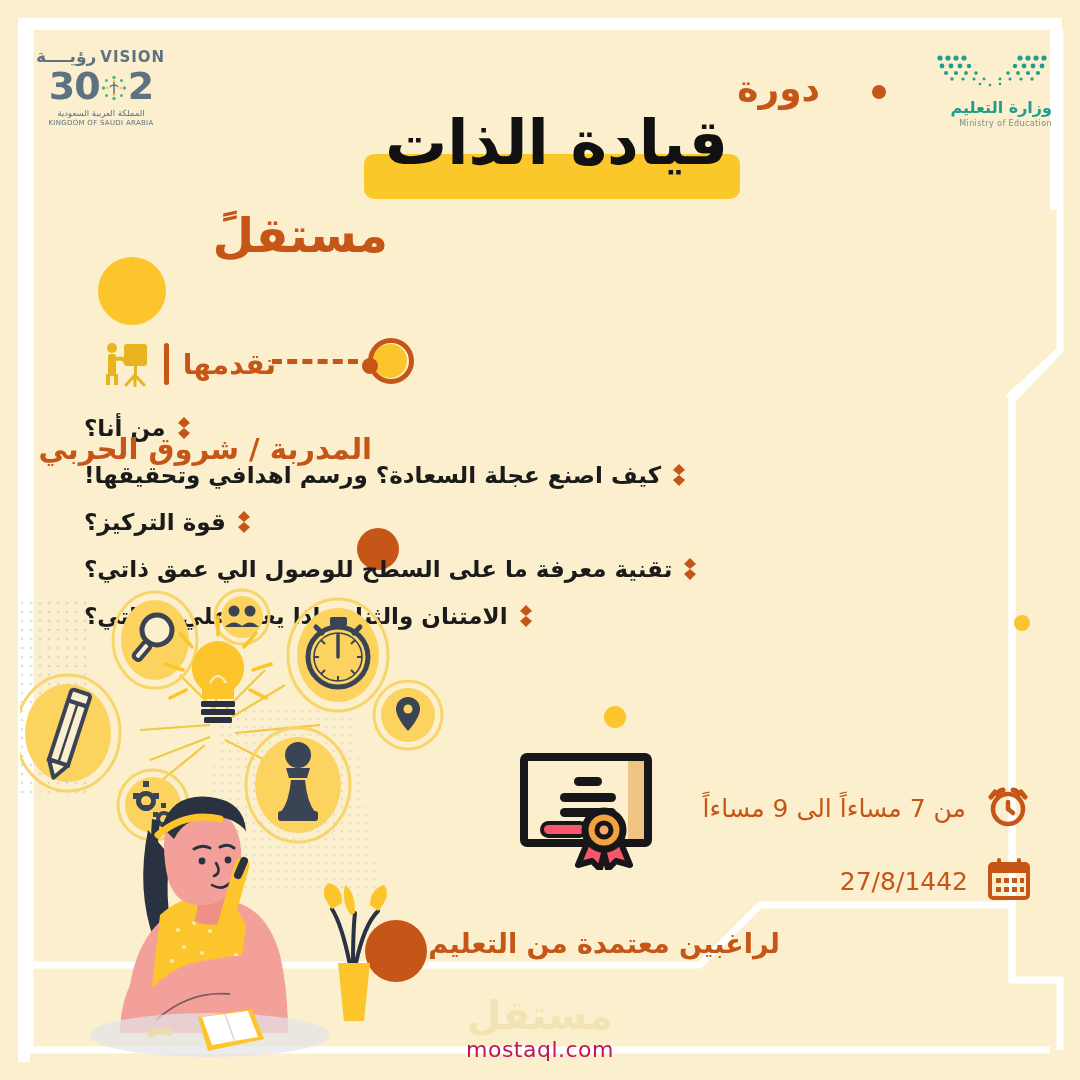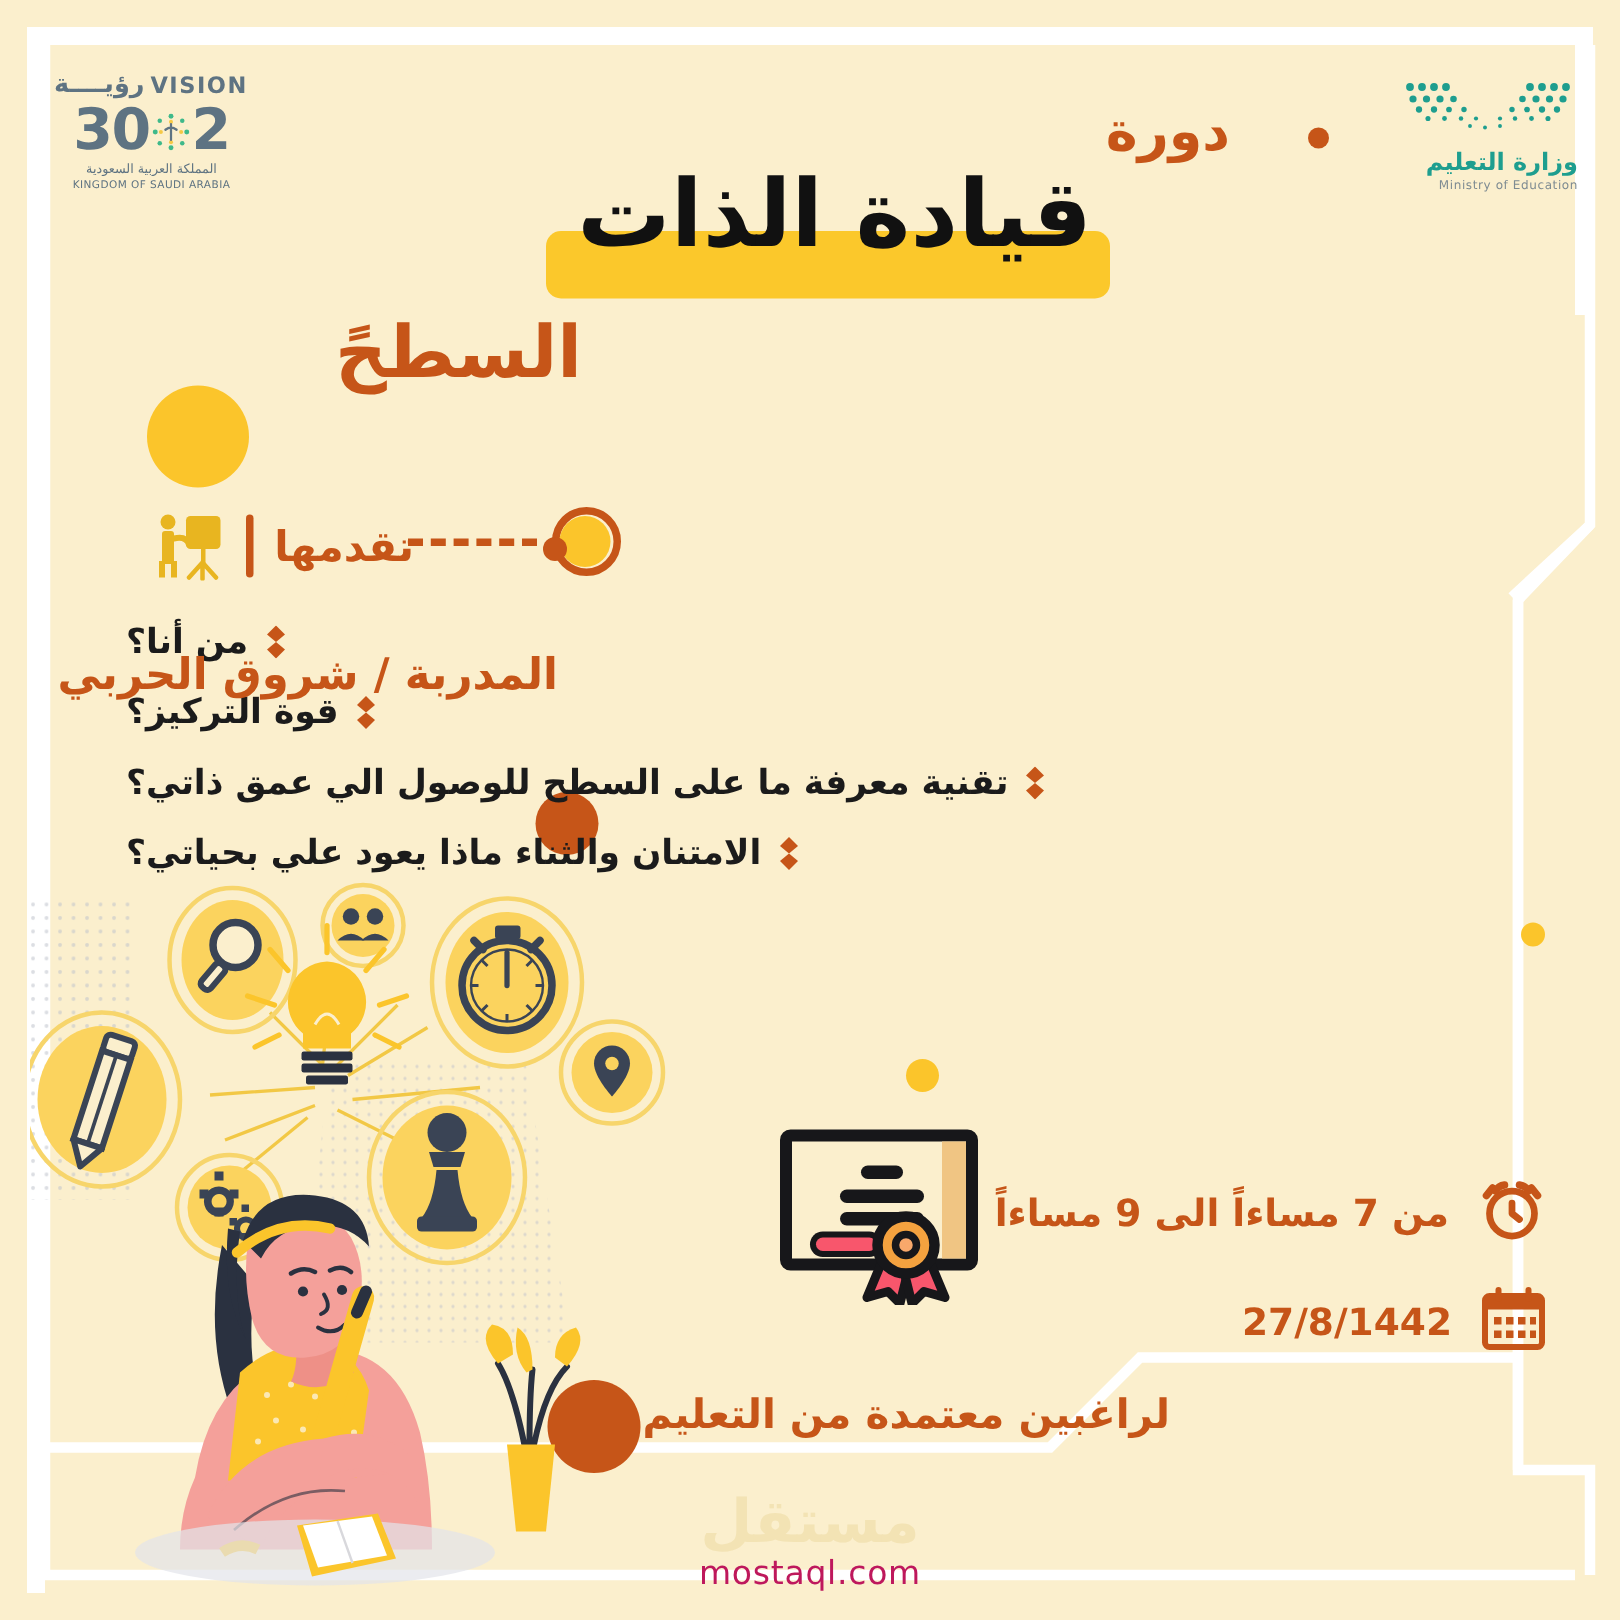--- a/index.html
+++ b/index.html
@@ -52,21 +52,21 @@
   
   .topics{position:absolute;right:56px;top:415px;width:940px;text-align:right;}
   .topic-row{display:flex;align-items:center;justify-content:flex-start;gap:11px;
     margin-bottom:21px;color:#1B1B1B;font-size:23px;font-weight:700;direction:rtl;}
   .topic-bullet{flex:none;width:14px;height:22px;}
 
   
   .trainer-name{position:absolute;right:708px;top:432px;color:#C65518;font-size:29px;font-weight:700;white-space:nowrap;}
 
   
-  .info-row{position:absolute;display:flex;align-items:center;gap:18px;color:#C65518;font-weight:700;}
+  .info-row{position:absolute;display:flex;align-items:center;gap:18px;color:#C65518;font-weight:400;}
   .info-text{font-size:25px;white-space:nowrap;}
 
   
   .cert-ico{position:absolute;left:516px;top:745px;}
   .cert-txt{position:absolute;right:300px;top:890px;color:#C65518;font-size:27px;font-weight:800;
     line-height:1.35;text-align:right;white-space:pre-line;}
 
   
   .illus{position:absolute;left:20px;top:565px;width:430px;height:500px;}
 
@@ -176,30 +176,37 @@
   </div>
 
   <div class="kw-dourah">دورة</div>
   <div class="dourah-dot"></div>
 
   <div class="title-wrap">
     <div class="title-hl"></div>
     <div class="title-txt">قيادة الذات</div>
   </div>
 
-  <div class="free-txt">السطحً</div>
+  <div class="free-txt">مستقلً</div>
 
 
   <div class="topics">
     <div class="topic-row" style="justify-content:flex-end;gap:12px;">
       <svg class="topic-bullet" viewBox="0 0 14 22" style="order:0;">
         <polygon points="7,0 13,6 7,11 1,6" fill="#C65518"></polygon>
           <polygon points="7,11 13,16 7,22 1,16" fill="#C65518"></polygon>
       </svg>
       <span>من أنا؟</span>
+    </div>
+    <div class="topic-row" style="justify-content:flex-end;">
+      <svg class="topic-bullet" viewBox="0 0 14 22">
+        <polygon points="7,0 13,6 7,11 1,6" fill="#C65518"></polygon>
+          <polygon points="7,11 13,16 7,22 1,16" fill="#C65518"></polygon>
+      </svg>
+      <span>كيف اصنع عجلة السعادة؟ ورسم اهدافي وتحقيقها!</span>
     </div>
     <div class="topic-row" style="justify-content:flex-end;">
       <svg class="topic-bullet" viewBox="0 0 14 22">
         <polygon points="7,0 13,6 7,11 1,6" fill="#C65518"></polygon>
           <polygon points="7,11 13,16 7,22 1,16" fill="#C65518"></polygon>
       </svg>
       <span>قوة التركيز؟</span>
     </div>
     <div class="topic-row" style="justify-content:flex-end;">
       <svg class="topic-bullet" viewBox="0 0 14 22">

